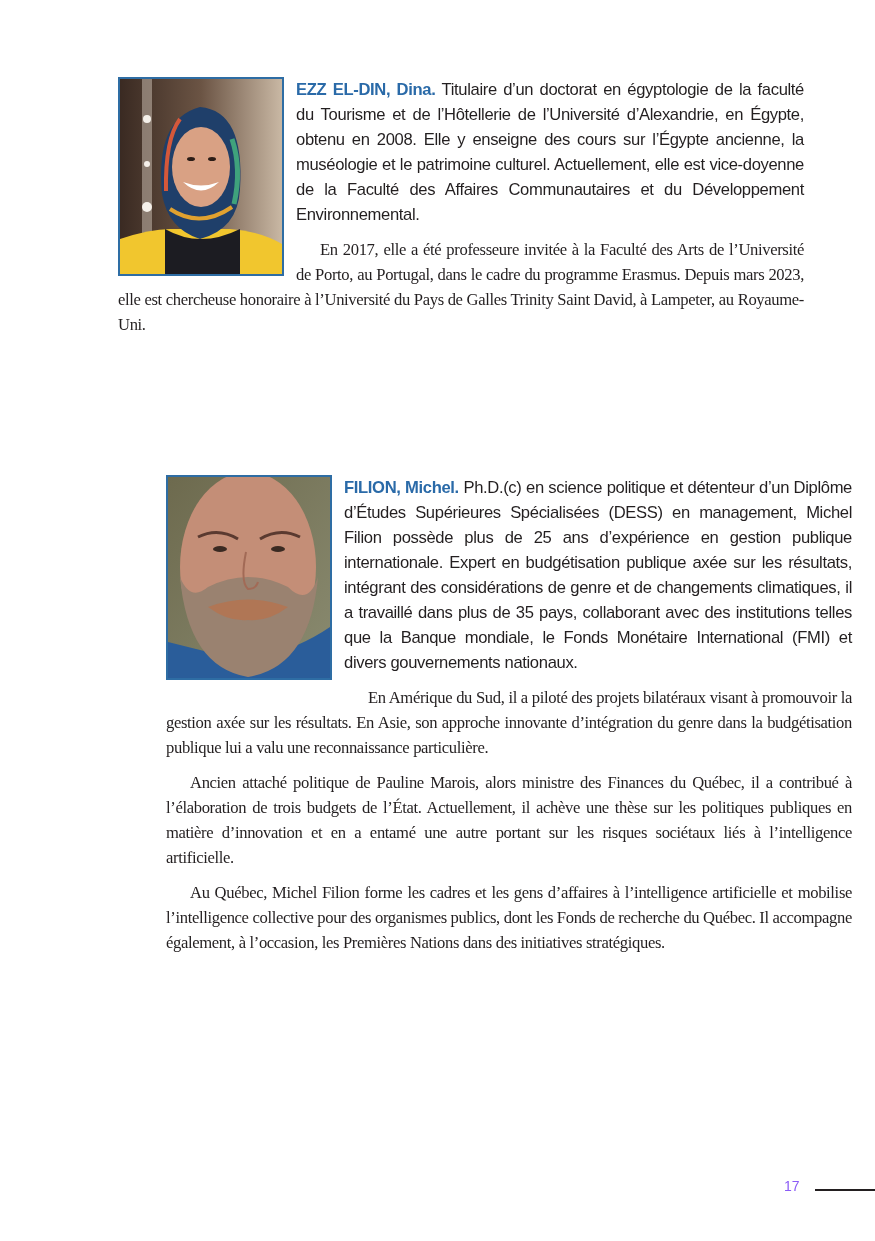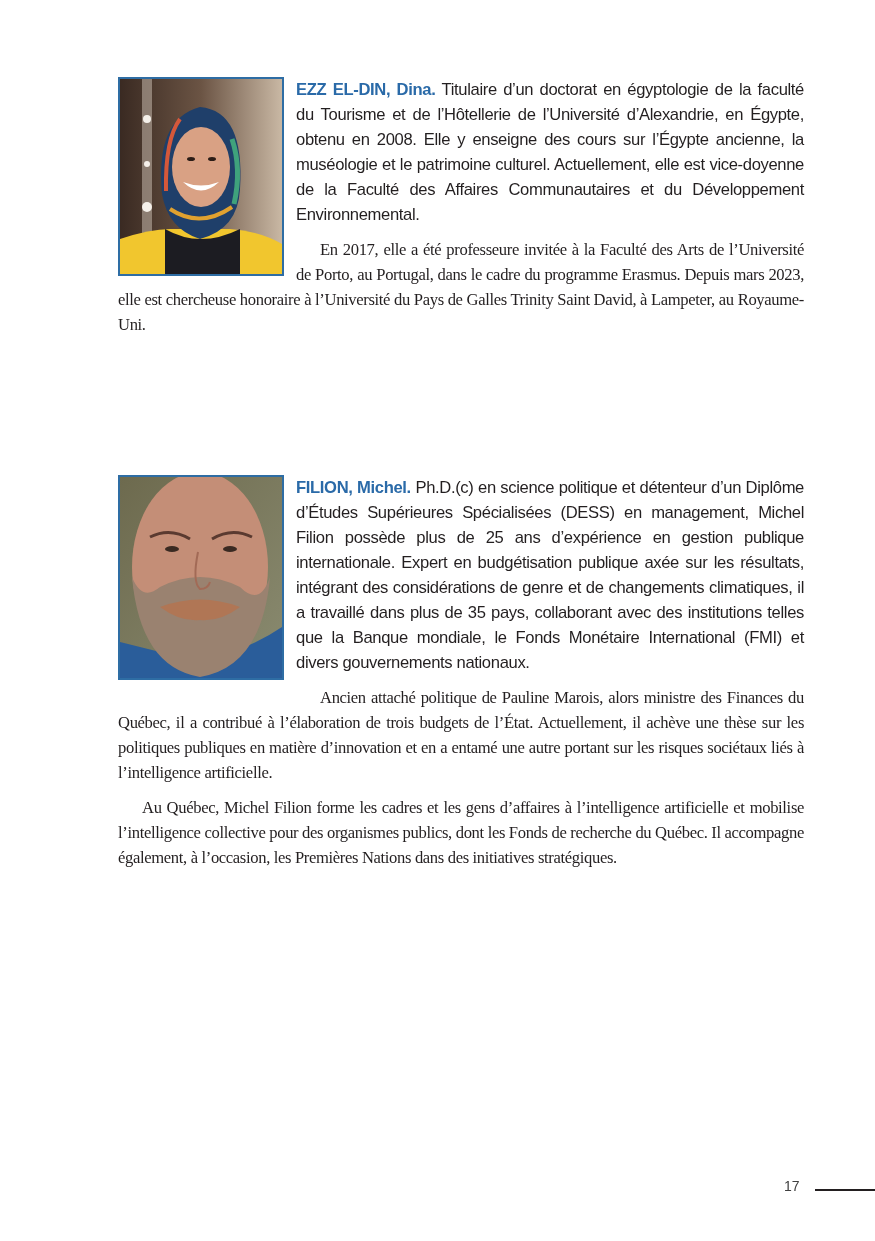--- a/index.html
+++ b/index.html
@@ -12,23 +12,23 @@
     .photo svg { display: block; width: 100%; height: 100%; }
     .bio p { margin: 0; font-family: "Liberation Sans", sans-serif; font-size: 16.6px;
              line-height: 25px; text-align: justify; letter-spacing: -0.35px;
              transform-origin: left top; }
     .bio p.first { }
     .bio p.indent { text-indent: 24px; }
     .bio p.gap { margin-top: 10px; font-family: Liberation Serif, serif; }
     .name { color: #2a6aa8; font-weight: bold; }
     #bio-dina { top: 77px; }
     #bio-dina .photo { height: 195px; }
-    #bio-michel { top: 475px; }
+    #bio-michel { top: 475px; margin-left: 48px; }
     #bio-michel .photo { height: 201px; }
-    .footer-num { position: absolute; left: 784px; top: 1178px; font-size: 14px; color: #404040;
+    .footer-num { position: absolute; left: 784px; top: 1178px; font-size: 14px; color: #8b5cf6;
                   font-family: "Liberation Sans", sans-serif; }
     .footer-line { position: absolute; left: 815px; top: 1189px; width: 60px; height: 2px; background: #231f20; }
   </style>
 </head>
 <body>
 
 <div class="page">
 
   <section class="bio" id="bio-dina">
     <div class="photo" aria-label="Portrait of Dina Ezz El-Din">
@@ -76,19 +76,20 @@
         <path d="M12 100 Q20 190 80 200 Q142 190 150 100 Q140 130 120 110 Q80 90 40 110 Q22 125 12 100 Z" fill="#9a8270"></path>
         <path d="M40 130 Q80 115 120 130 Q100 145 80 143 Q60 145 40 130 Z" fill="#b07655"></path>
         <path d="M30 60 Q50 50 70 62" stroke="#5a3a30" stroke-width="3" fill="none"></path>
         <path d="M92 62 Q112 50 132 60" stroke="#5a3a30" stroke-width="3" fill="none"></path>
         <ellipse cx="52" cy="72" rx="7" ry="3" fill="#3a2a22"></ellipse>
         <ellipse cx="110" cy="72" rx="7" ry="3" fill="#3a2a22"></ellipse>
         <path d="M78 75 Q72 105 80 112 Q88 112 90 105" stroke="#a26a56" stroke-width="2" fill="none"></path>
       </svg>
     </div>
     <p class="first"><span class="name">FILION, Michel.</span><span> Ph.D.(c) en science politique et détenteur d’un Diplôme d’Études Supérieures Spécialisées (DESS) en management, Michel Filion possède plus de 25 ans d’expérience en gestion publique internationale. Expert en budgétisation publique axée sur les résultats, intégrant des considérations de genre et de changements climatiques, il a travaillé dans plus de 35 pays, collaborant avec des institutions telles que la Banque mondiale, le Fonds Monétaire International (FMI) et divers gouvernements nationaux.</span></p>
+    <p class="indent gap">En Amérique du Sud, il a piloté des projets bilatéraux visant à promouvoir la gestion axée sur les résultats. En Asie, son approche innovante d’intégration du genre dans la budgétisation publique lui a valu une reconnaissance particulière.</p>
     <p class="indent gap">Ancien attaché politique de Pauline Marois, alors ministre des Finances du Québec, il a contribué à l’élaboration de trois budgets de l’État. Actuellement, il achève une thèse sur les politiques publiques en matière d’innovation et en a entamé une autre portant sur les risques sociétaux liés à l’intelligence artificielle.</p>
     <p class="indent gap">Au Québec, Michel Filion forme les cadres et les gens d’affaires à l’intelligence artificielle et mobilise l’intelligence collective pour des organismes publics, dont les Fonds de recherche du Québec. Il accompagne également, à l’occasion, les Premières Nations dans des initiatives stratégiques.</p>
   </section>
 
   <div class="footer-num">17</div>
   <div class="footer-line"></div>
 </div>
 
 </body></html>

